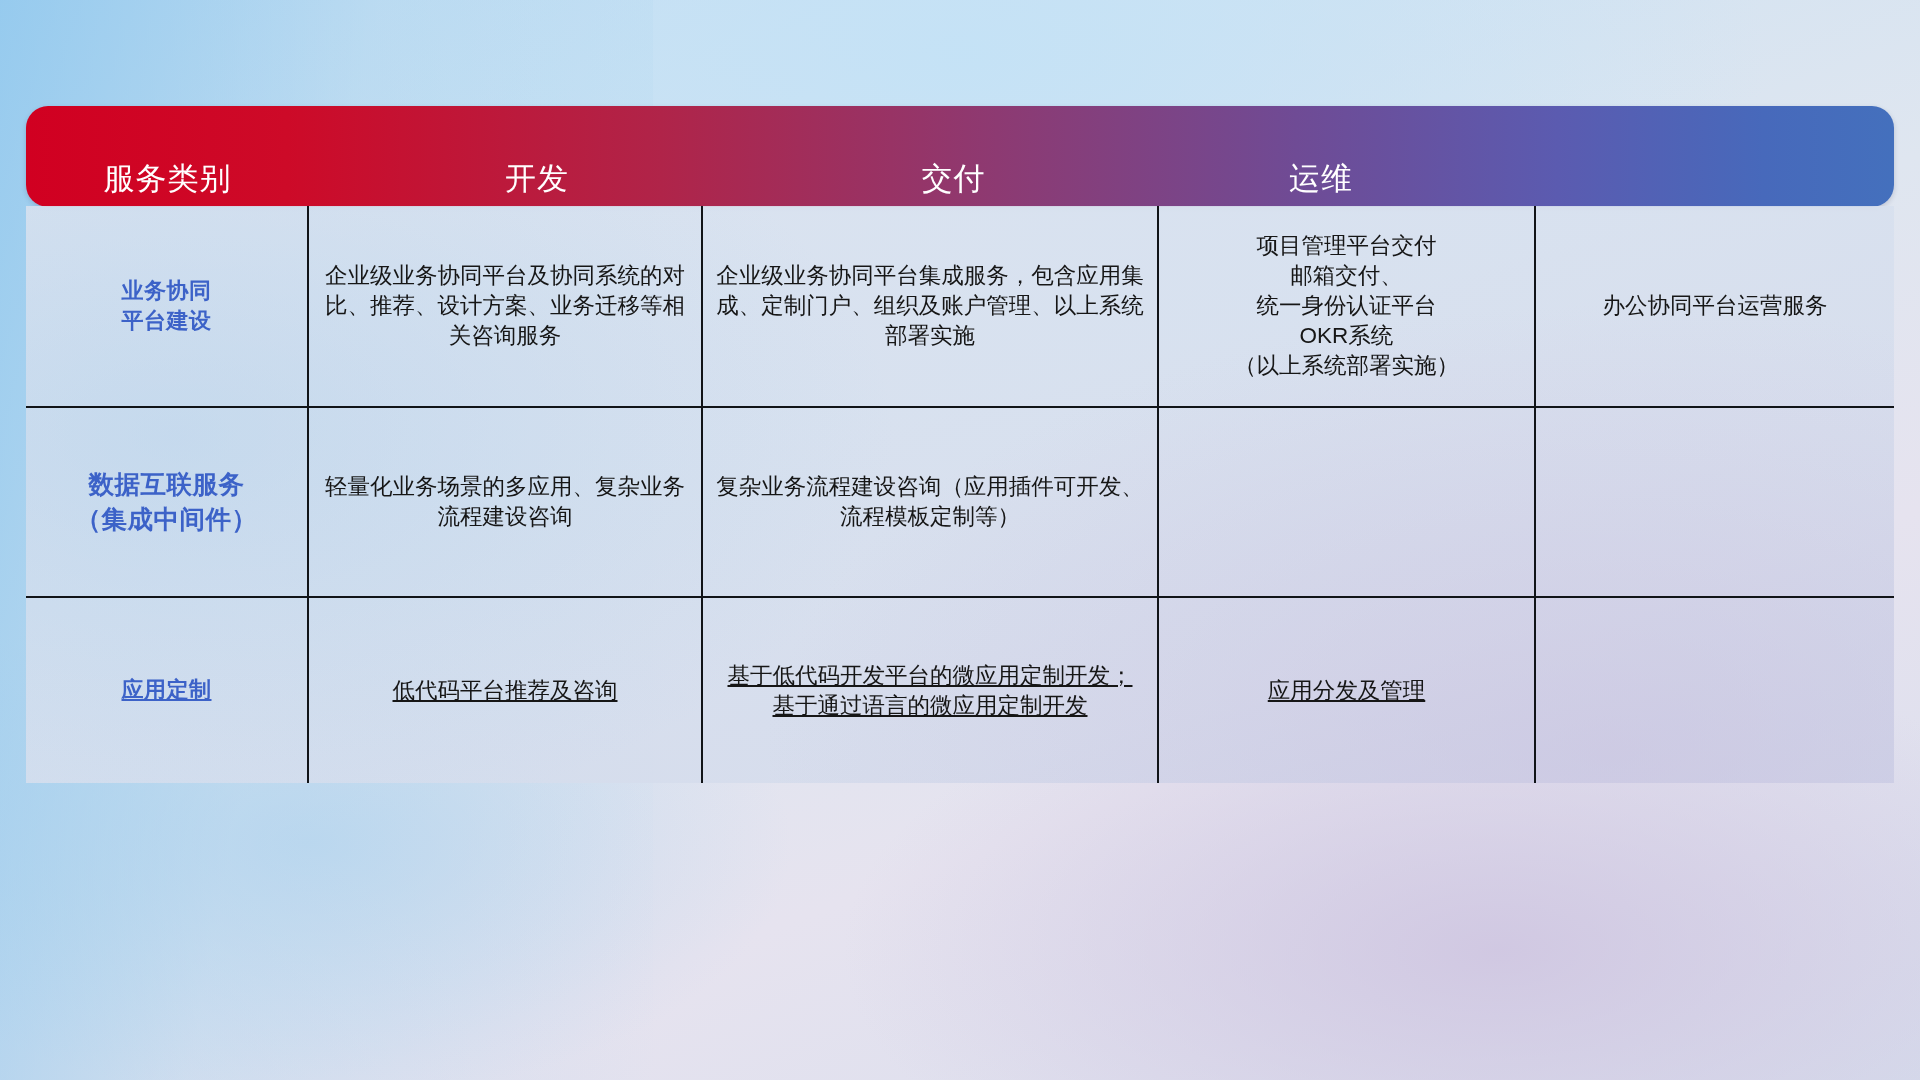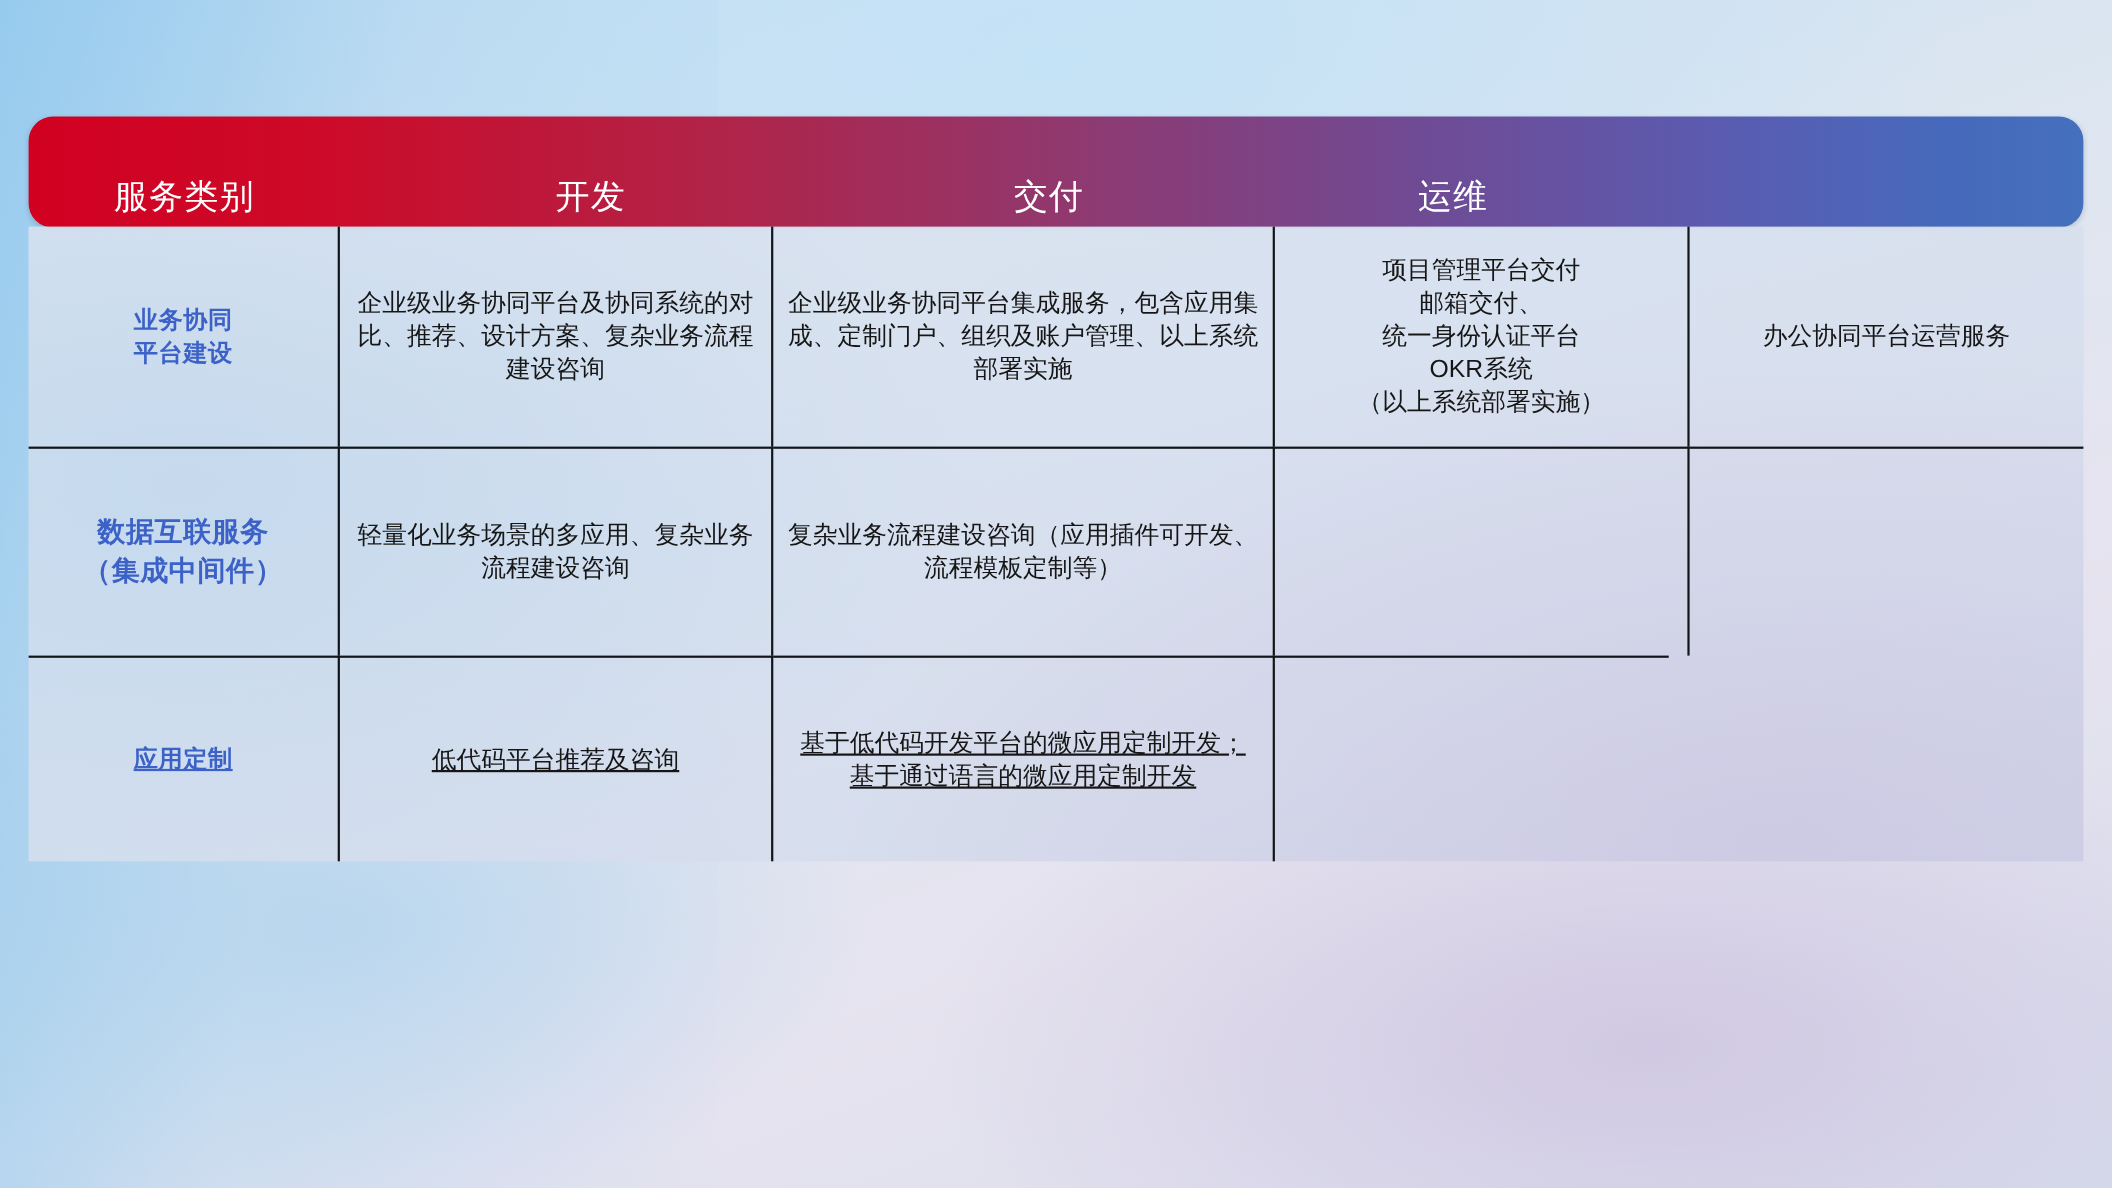--- a/index.html
+++ b/index.html
@@ -111,21 +111,21 @@
     <div class="th c2">开发</div>
     <div class="th c3">交付</div>
     <div class="th c4">运维</div>
   </div>
 
   <div class="tbody">
 
     <div class="trow r1">
       <div class="td c0 first label pre">业务协同
 平台建设</div>
-      <div class="td c1 pre">企业级业务协同平台及协同系统的对比、推荐、设计方案、复杂业务流程建设咨询</div>
+      <div class="td c1 pre">企业级业务协同平台及协同系统的对比、推荐、设计方案、业务迁移等相关咨询服务</div>
       <div class="td c2 pre">企业级业务协同平台集成服务，包含应用集成、定制门户、组织及账户管理、以上系统部署实施</div>
       <div class="td c3 pre">项目管理平台交付
 邮箱交付、
 统一身份认证平台
 OKR系统
 （以上系统部署实施）</div>
       <div class="td c4 last pre">办公协同平台运营服务</div>
     </div>
 
     <div class="trow r2">
@@ -135,17 +135,18 @@
       <div class="td c2 pre">复杂业务流程建设咨询（应用插件可开发、流程模板定制等）</div>
       <div class="td c3 pre"></div>
       <div class="td c4 last pre"></div>
     </div>
 
     <div class="trow r3">
       <div class="td c0 first label pre">应用定制</div>
       <div class="td c1 pre">低代码平台推荐及咨询</div>
       <div class="td c2 pre">基于低代码开发平台的微应用定制开发；
 基于通过语言的微应用定制开发</div>
+      <div class="td c3 pre">应用分发及管理</div>
       <div class="td c4 last pre"></div>
     </div>
 
   </div>
 </div>
 
 </body></html>

